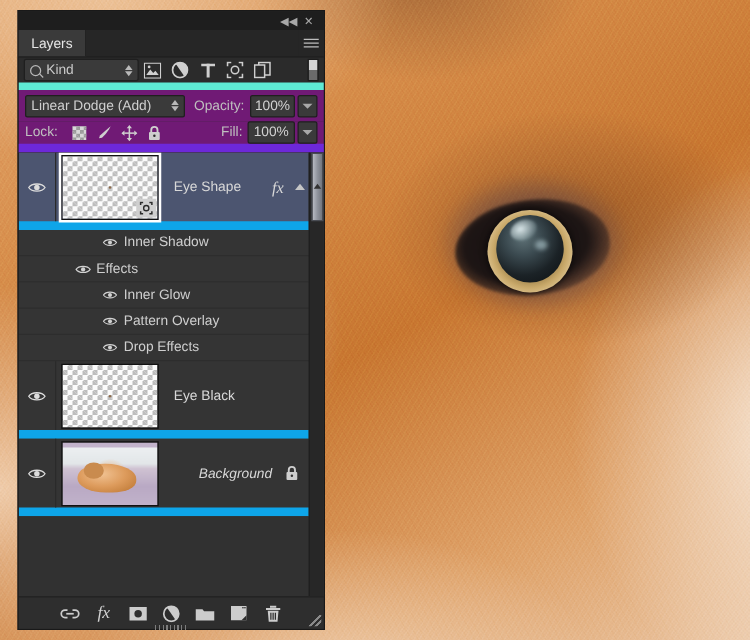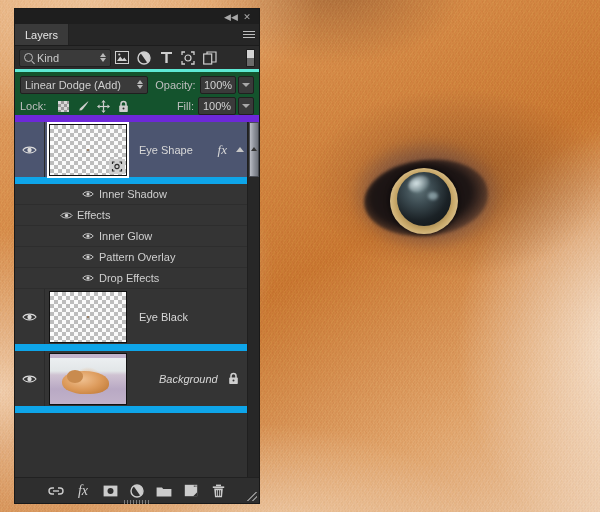--- a/index.html
+++ b/index.html
@@ -148,21 +148,21 @@
   .burger i:nth-child(1) { width: 12px; }
   .burger i:nth-child(2) { width: 12px; }
   .burger i:nth-child(3) { width: 12px; }
 
   
   .filterrow {
     height: 26px;
     display: flex; align-items: center; gap: 0;
     padding: 0 4px;
     background: #2b2b2b;
-    border-bottom: 3px solid #5eead4;
+    border-bottom: 6px solid #5eead4;
     flex: 0 0 auto;
   }
   .kind-select {
     width: 92px; height: 18px;
     background: #3a3a3a;
     border: 1px solid #1f1f1f;
     border-radius: 2px;
     display: flex; align-items: center;
     padding: 0 4px;
     gap: 4px;
@@ -197,21 +197,21 @@
     border: 1px solid #1c1c1c;
     border-radius: 1px;
     cursor: pointer;
   }
 
   
   .blendrow, .lockrow {
     height: 25px;
     display: flex; align-items: center;
     padding: 0 5px;
-    background: #14532d;
+    background: #701a75;
     flex: 0 0 auto;
   }
   .blend-select {
     width: 132px; height: 18px;
     background: #3a3a3a; border: 1px solid #1f1f1f; border-radius: 2px;
     display: flex; align-items: center; padding: 0 4px;
     color: #cfcfcf; cursor: pointer;
   }
   .blend-select .lbl { flex: 1; font-size: 11px; }
   .op-label, .fill-label { font-size: 11px; color: #bfbfbf; margin: 0 4px 0 7px; }

